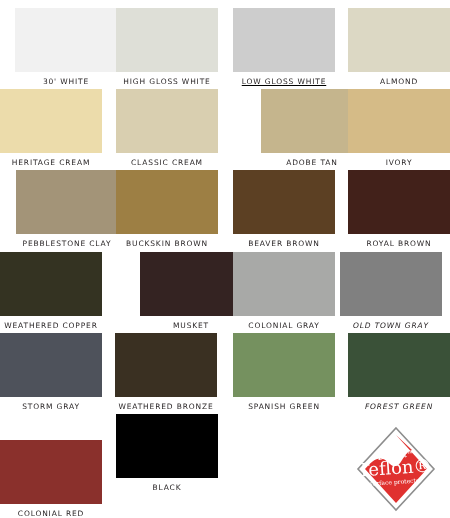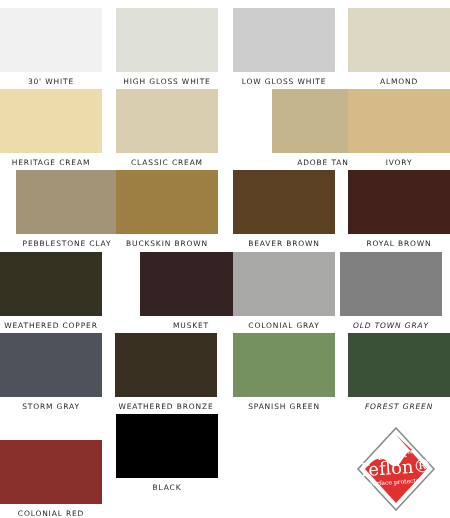--- a/index.html
+++ b/index.html
@@ -68,45 +68,45 @@
     height: 86px;
   }
   #teflon-logo svg {
     display: block;
   }
 </style>
 </head>
 <body>
 
 <div id="palette">
-    <div class="swatch-cell" style="left: 0px; top: 8px;">
+    <div class="swatch-cell" style="left: 15px; top: 8px;">
       <div class="swatch-chip" style="background: rgb(241, 241, 241);"></div>
       <span class="swatch-label">30' WHITE</span>
     </div>
     <div class="swatch-cell" style="left: 116px; top: 8px;">
       <div class="swatch-chip" style="background: rgb(222, 223, 215);"></div>
       <span class="swatch-label">HIGH GLOSS WHITE</span>
     </div>
-    <div class="swatch-cell" style="left: 233px; top: 8px;">
+    <div class="swatch-cell" style="left: 233px; top: 8px; text-decoration: underline;">
       <div class="swatch-chip" style="background: rgb(205, 205, 205);"></div>
       <span class="swatch-label">LOW GLOSS WHITE</span>
     </div>
     <div class="swatch-cell" style="left: 348px; top: 8px;">
       <div class="swatch-chip" style="background: rgb(220, 216, 196);"></div>
       <span class="swatch-label">ALMOND</span>
     </div>
     <div class="swatch-cell" style="left: 0px; top: 89px;">
       <div class="swatch-chip" style="background: rgb(236, 220, 171);"></div>
       <span class="swatch-label">HERITAGE CREAM</span>
     </div>
     <div class="swatch-cell" style="left: 116px; top: 89px;">
       <div class="swatch-chip" style="background: rgb(217, 207, 176);"></div>
       <span class="swatch-label">CLASSIC CREAM</span>
     </div>
-    <div class="swatch-cell" style="left: 244px; top: 89px; padding-left: 28px;">
+    <div class="swatch-cell" style="left: 233px; top: 89px; padding-left: 28px;">
       <div class="swatch-chip" style="background: rgb(197, 181, 141);"></div>
       <span class="swatch-label">ADOBE TAN</span>
     </div>
     <div class="swatch-cell" style="left: 348px; top: 89px;">
       <div class="swatch-chip" style="background: rgb(213, 187, 135);"></div>
       <span class="swatch-label">IVORY</span>
     </div>
     <div class="swatch-cell" style="left: 16px; top: 170px;">
       <div class="swatch-chip" style="background: rgb(163, 148, 120);"></div>
       <span class="swatch-label">PEBBLESTONE CLAY</span>

